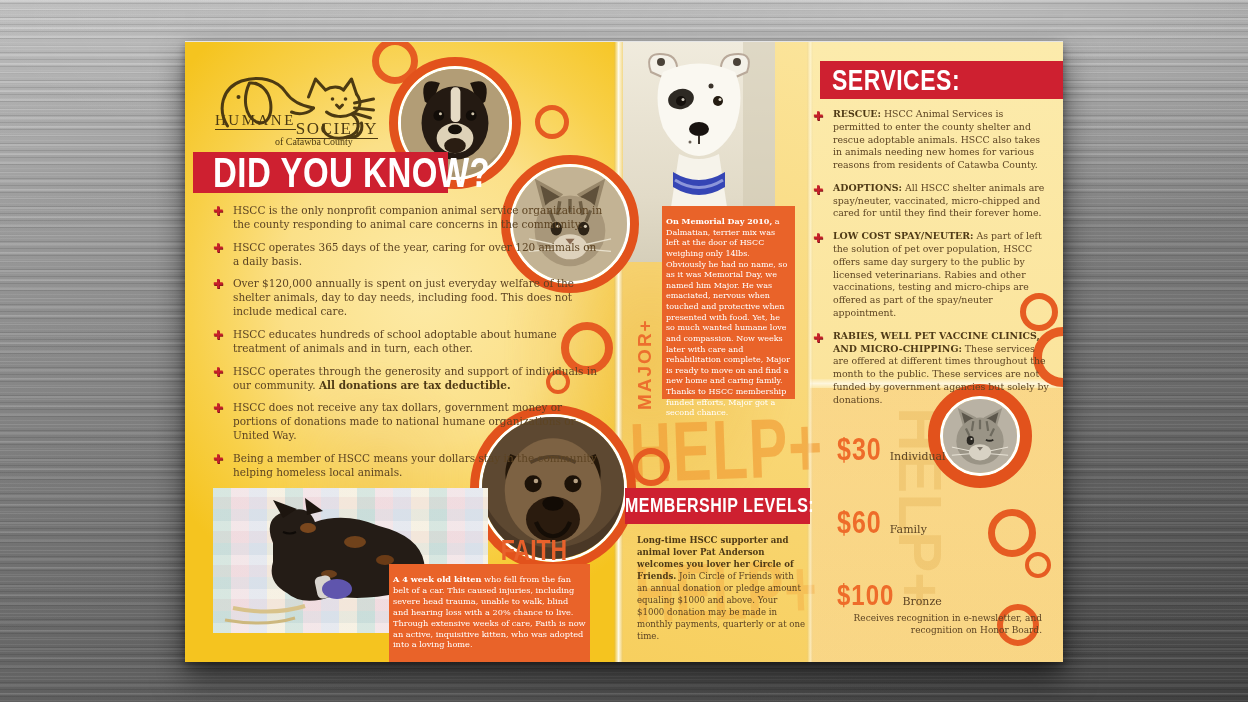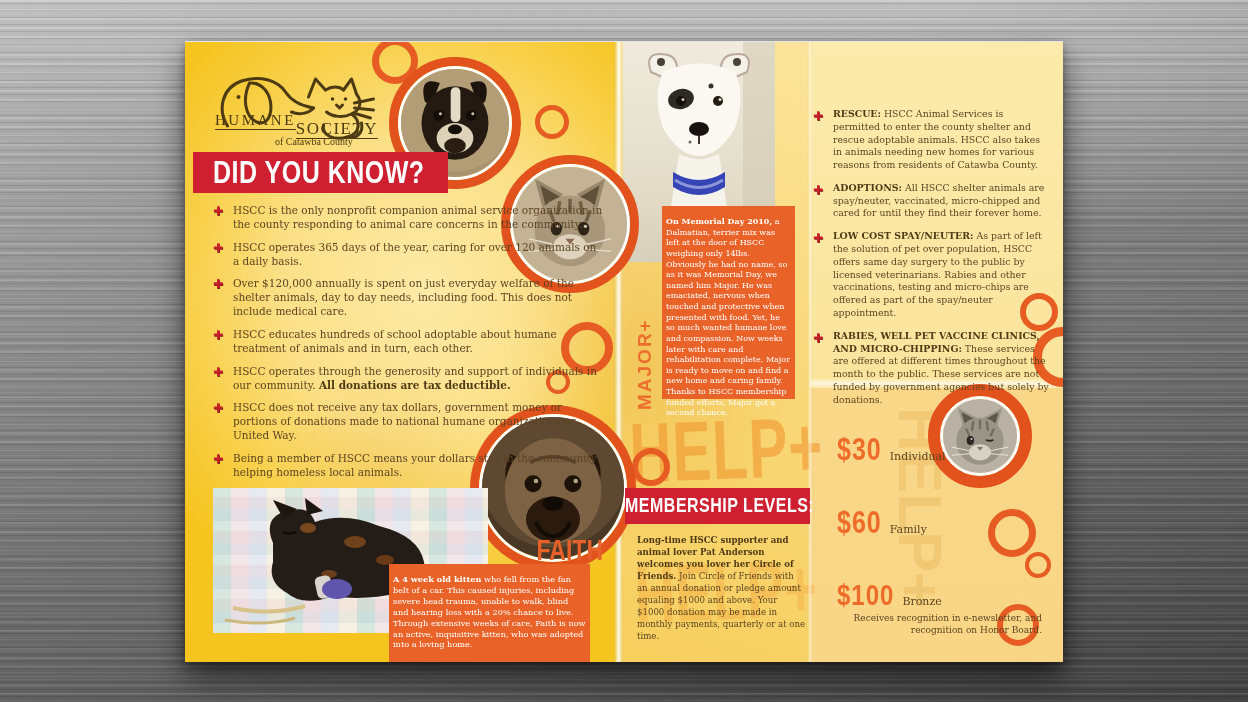--- a/index.html
+++ b/index.html
@@ -133,21 +133,21 @@
           <path d="M140,50 C150,57 149,69 136,73 C122,77 110,71 112,61"></path>
           <path d="M136,73 C146,75 152,68 150,59"></path>
         </g>
       </svg>
       <div class="logo-words">
         <span class="logo-w1">Humane</span><span class="logo-w2">Society</span>
       </div>
       <div class="logo-tag">of Catawba County</div>
     </div>
 
-    <div class="banner" style="left:8px;top:110px;width:255px;height:41px;line-height:41px;font-size:25px;padding-left:20px;box-sizing:border-box;">
+    <div class="banner" style="left:8px;top:110px;width:255px;height:41px;line-height:41px;font-size:33px;padding-left:20px;box-sizing:border-box;">
       <span>Did You Know?</span>
     </div>
 
     <div class="facts">
       <div class="fact"><span class="plus">✚</span><span>HSCC is the only nonprofit companion animal service organization in the county responding to animal care concerns in the community.</span><b></b></div>
       <div class="fact"><span class="plus">✚</span><span>HSCC operates 365 days of the year, caring for over 120 animals on a daily basis.</span><b></b></div>
       <div class="fact"><span class="plus">✚</span><b></b></div>
       <div class="fact"><span class="plus">✚</span><span>Over $120,000 annually is spent on just everyday welfare of the shelter animals, day to day needs, including food. This does not include medical care.</span><b></b></div>
       <div class="fact"><span class="plus">✚</span><span>HSCC educates hundreds of school adoptable about humane treatment of animals and in turn, each other.</span><b></b></div>
       <div class="fact"><span class="plus">✚</span><span>HSCC operates through the generosity and support of individuals in our community. </span><b>All donations are tax deductible.</b></div>
@@ -226,21 +226,21 @@
         <ellipse cx="172" cy="72" rx="9" ry="5" fill="#7c4417" opacity="0.8"></ellipse>
         <ellipse cx="116" cy="86" rx="8" ry="4" fill="#8a4f1e" opacity="0.7"></ellipse>
         <path d="M70,44 Q77,47 83,44" stroke="#0e0a07" stroke-width="2" fill="none"></path>
         <rect x="103" y="88" width="16" height="22" rx="5" fill="#d8d4ce" transform="rotate(-12 111 99)"></rect>
         <ellipse cx="124" cy="101" rx="15" ry="10" fill="#5f55ad"></ellipse>
         <path d="M20,120 Q60,128 92,118" stroke="#d8c28a" stroke-width="4" fill="none"></path>
         <path d="M12,132 Q52,139 82,130" stroke="#cdb87e" stroke-width="3" fill="none"></path>
       </svg>
     </div>
 
-    <div class="grunge-orange" style="left:310px;top:495px;width:108px;text-align:right;font-size:23px;">
+    <div class="grunge-orange" style="left:295px;top:495px;width:108px;text-align:center;font-size:23px;">
       <span>Faith</span>
     </div>
 
     <div class="story-box" style="left:204px;top:522px;width:201px;height:98px;">
       <b>A 4 week old kitten</b><span> who fell from the fan belt of a car. This caused injuries, including severe head trauma, unable to walk, blind and hearing loss with a 20% chance to live. Through extensive weeks of care, Faith is now an active, inquisitive kitten, who was adopted into a loving home.</span>
     </div>
 
     <div class="dogphoto">
       <svg width="152" height="220" viewBox="0 0 152 220">
         <rect x="120" width="32" height="220" fill="#cdc5ae" opacity="0.5"></rect>
@@ -273,20 +273,23 @@
     </div>
 
     <div class="banner" style="left:440px;top:446px;width:185px;height:36px;line-height:36px;font-size:16px;text-align:right;padding-right:8px;box-sizing:border-box;">
       <span>Membership Levels:</span>
     </div>
 
     <div class="intro">
       <b>Long-time HSCC supporter and animal lover Pat Anderson welcomes you lover her Circle of Friends.</b><span> Join  Circle of Friends with an annual donation or pledge amount equaling $1000 and above. Your $1000 donation may be made in monthly payments, quarterly or at one time.</span>
     </div>
 
+    <div class="banner" style="left:635px;top:19px;width:243px;height:38px;line-height:38px;font-size:23px;padding-left:12px;box-sizing:border-box;">
+      <span>Services:</span>
+    </div>
 
     <div class="svcs">
       <div class="svc"><span class="plus">✚</span><b>RESCUE:</b><span> HSCC Animal Services is permitted to enter the county shelter and rescue adoptable animals. HSCC also takes in animals needing new homes for various reasons from residents of Catawba County.</span></div>
       <div class="svc"><span class="plus">✚</span><b>ADOPTIONS:</b><span> All HSCC shelter animals are spay/neuter, vaccinated, micro-chipped and cared for until they find their forever home.</span></div>
       <div class="svc"><span class="plus">✚</span><b>LOW COST SPAY/NEUTER:</b><span> As part of left the solution of pet over population, HSCC offers same day surgery to the public by licensed veterinarians. Rabies and other vaccinations, testing and micro-chips are offered as part of the spay/neuter appointment.</span></div>
       <div class="svc"><span class="plus">✚</span><b>RABIES, WELL PET VACCINE CLINICS, AND MICRO-CHIPPING:</b><span> These services are offered at different times throughout the month to the public. These services are not funded by government agencies but solely by donations.</span></div>
     </div>
 
     <div class="cphoto" style="left:743px;top:342px;width:104px;height:104px;border-width:12px;z-index:4;">
       <div class="inner">

